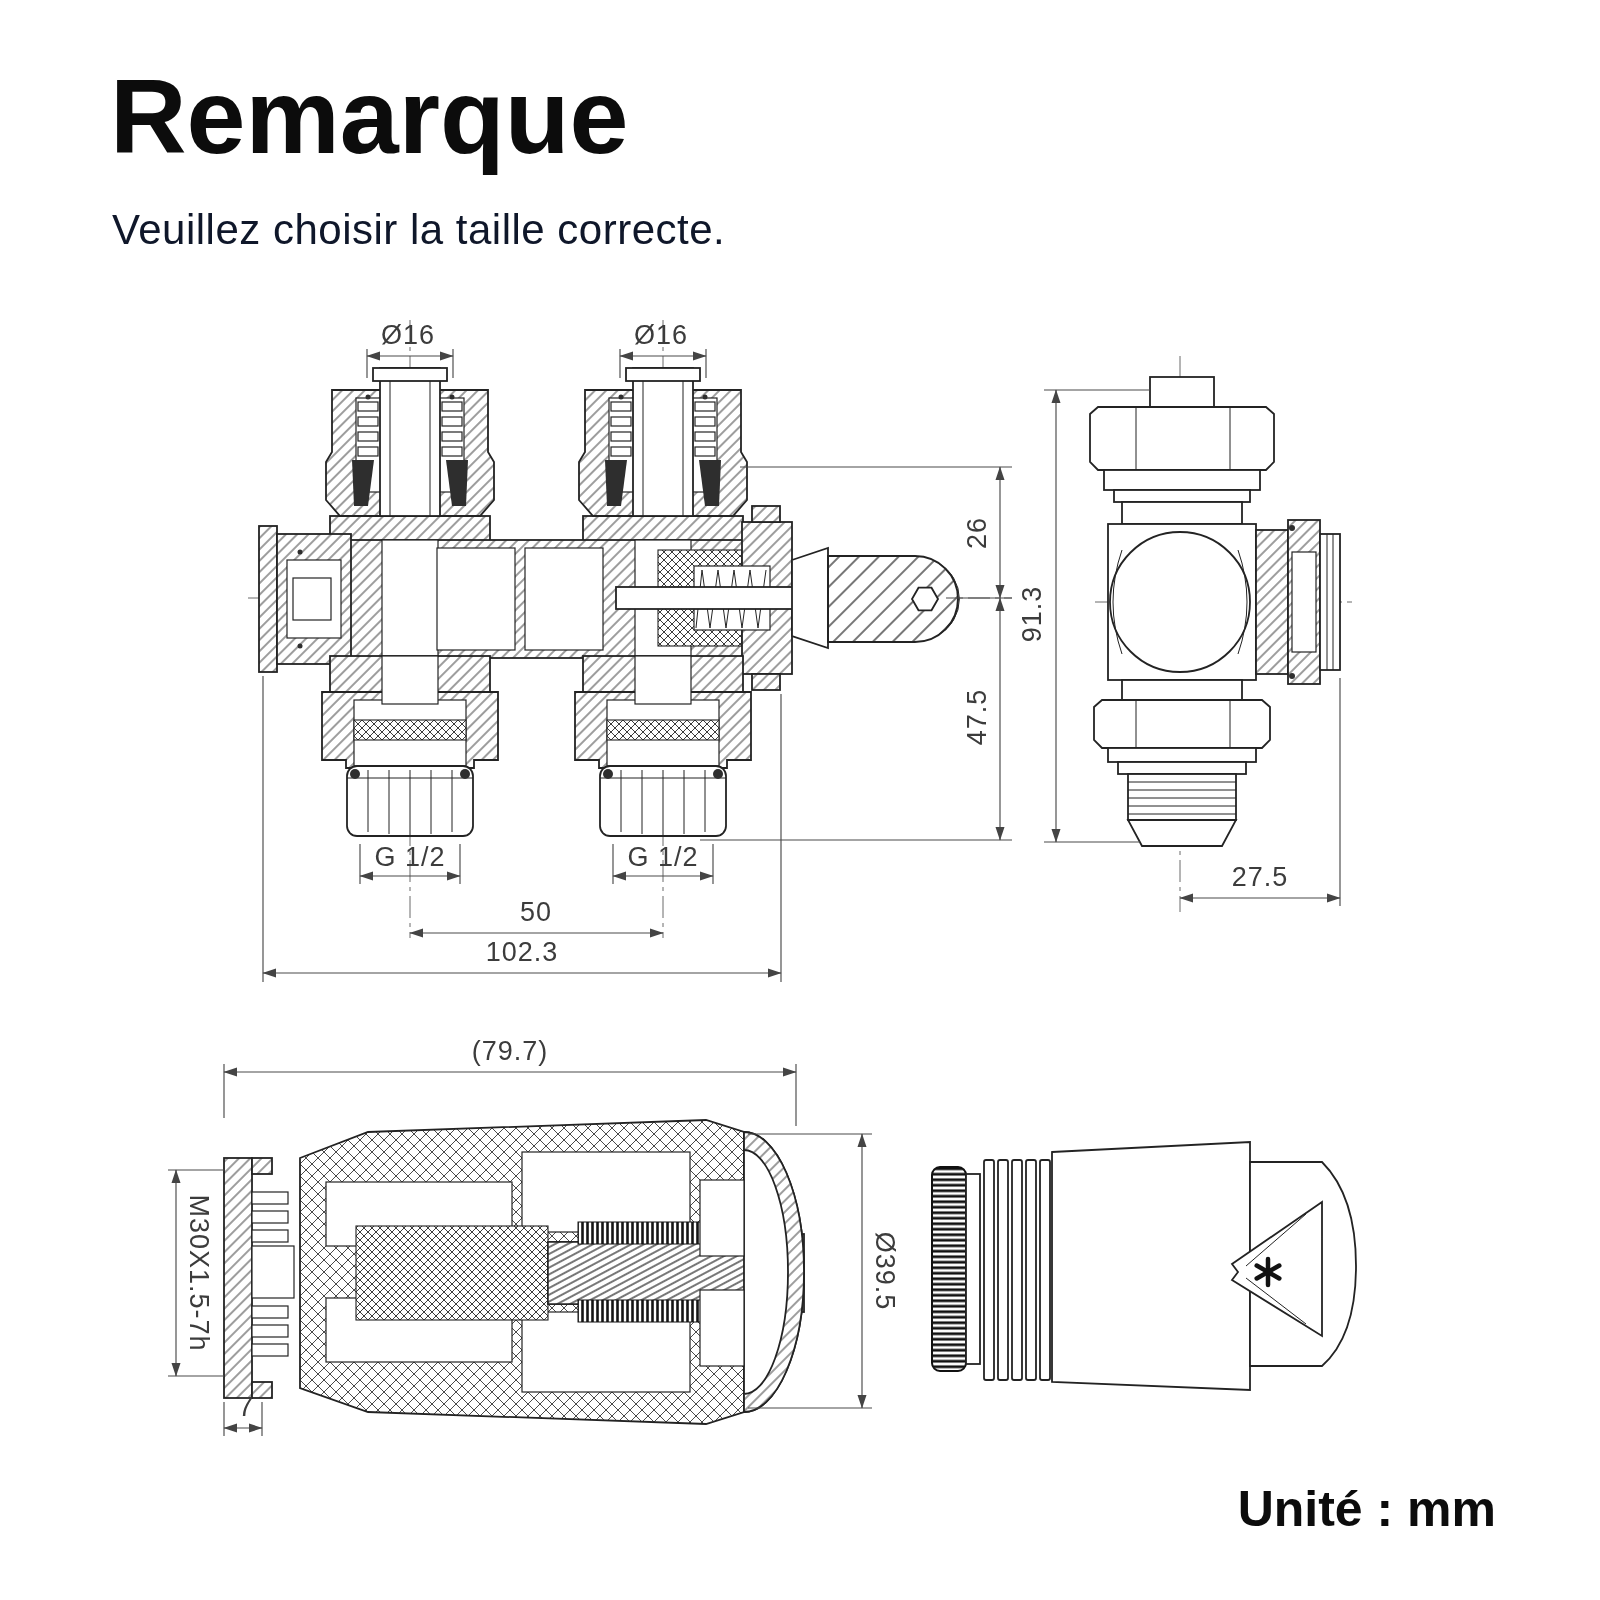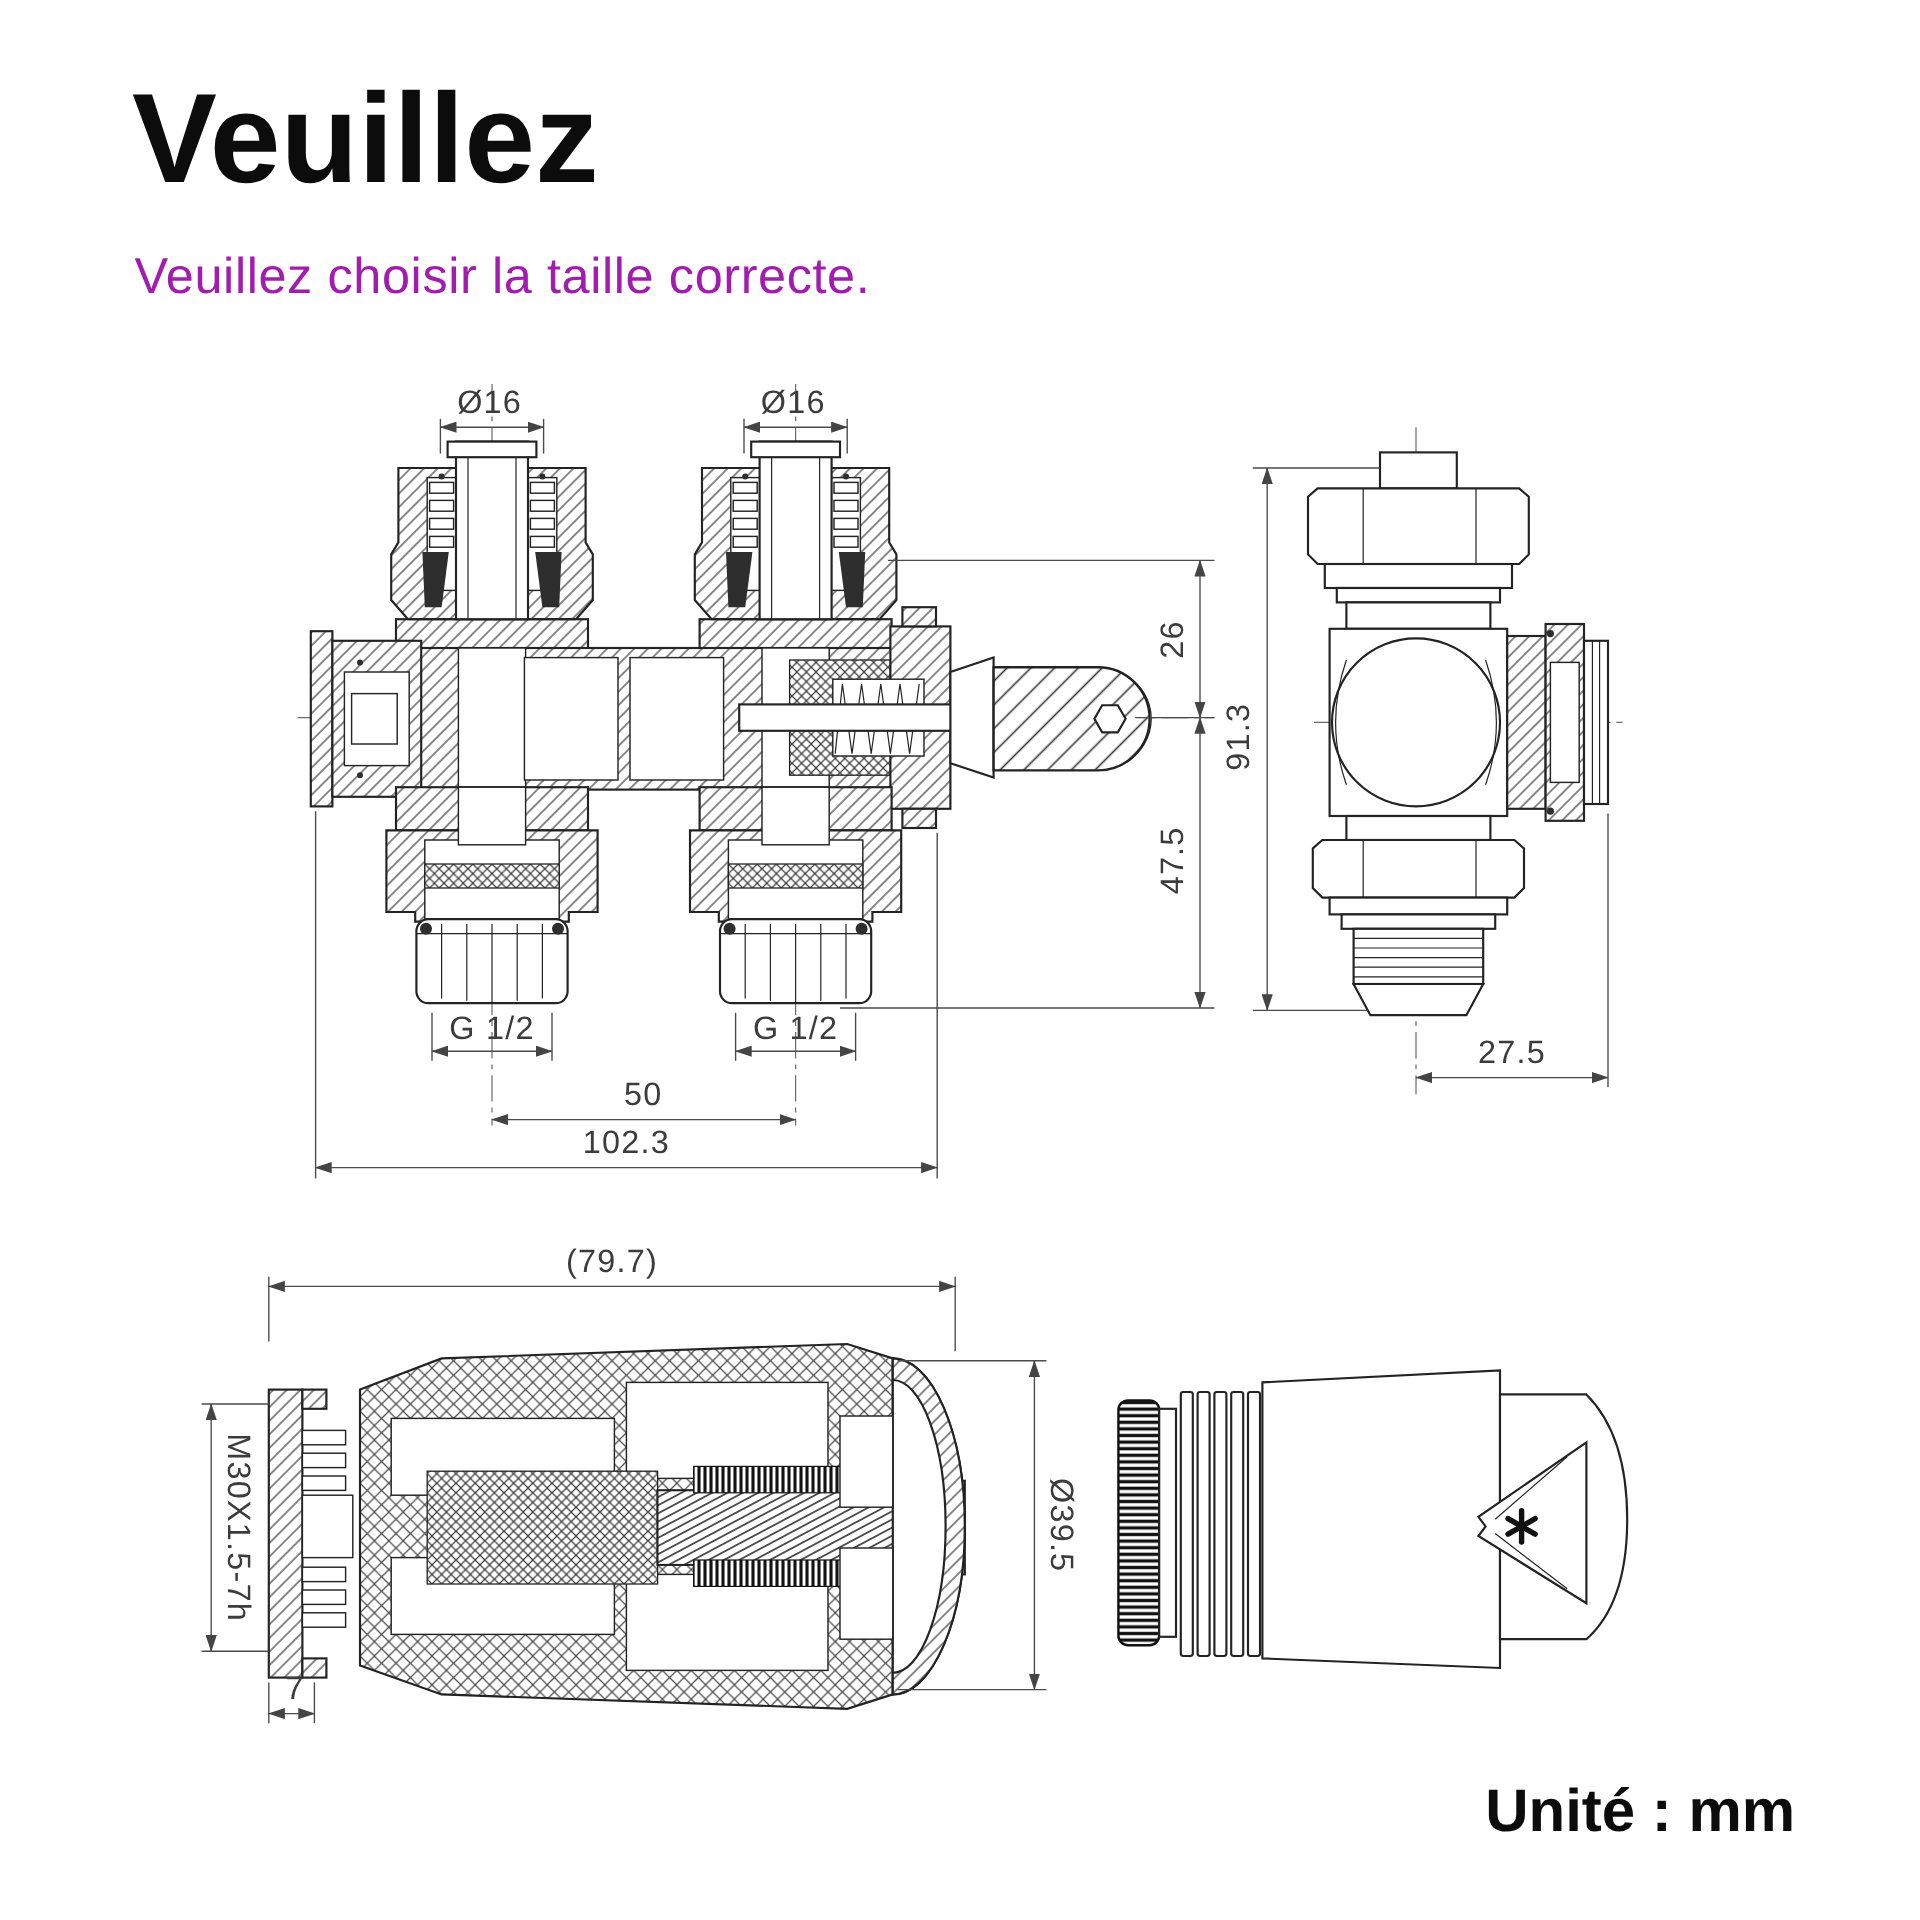--- a/index.html
+++ b/index.html
@@ -6,21 +6,21 @@
   body {
     width:1600px; height:1600px; position:relative; background:#ffffff;
     font-family:"Liberation Sans", sans-serif; overflow:hidden;
   }
   .title {
     position:absolute; left:110px; top:58px; margin:0;
     font-size:106px; font-weight:800; letter-spacing:0; color:#0c0c0c; line-height:1.1;
   }
   .subtitle {
     position:absolute; left:112px; top:206px; margin:0;
-    font-size:42px; font-weight:400; color:#a21caf; letter-spacing:0.5px;
+    font-size:42px; font-weight:400; color:#0f172a; letter-spacing:0.5px;
   }
   .unit-label {
     position:absolute; right:104px; top:1480px; margin:0;
     font-size:50px; font-weight:700; color:#0c0c0c;
   }
   svg.drawings { position:absolute; left:0; top:0; }
   
   .part   { stroke:#232323; stroke-width:1.8; fill:#ffffff; }
   .part2  { stroke:#232323; stroke-width:1.2; fill:#ffffff; }
   .hatched  { stroke:#232323; stroke-width:1.8; fill:url(#hatch); }
@@ -30,21 +30,21 @@
   .dark   { fill:#2e2e2e; stroke:none; }
   .thin   { stroke:#232323; stroke-width:1; fill:none; }
   .ext    { stroke:#4a4a4a; stroke-width:1.15; fill:none; }
   .dim    { stroke:#4a4a4a; stroke-width:1.15; fill:none; }
   .cline  { stroke:#6a6a6a; stroke-width:1; fill:none; stroke-dasharray:22 5 4 5; }
   .dimtxt { font-family:"Liberation Sans", sans-serif; font-size:27px; fill:#3c3c3c; letter-spacing:1px; }
 </style>
 </head>
 <body>
 
-<h1 class="title">Veuillez</h1>
+<h1 class="title">Remarque</h1>
 <p class="subtitle">Veuillez choisir la taille correcte.</p>
 
 <svg class="drawings" width="1600" height="1600" viewBox="0 0 1600 1600">
   <defs>
     <marker id="arr" viewBox="0 0 12 8" refX="11.5" refY="4" markerWidth="14" markerHeight="9.5" markerUnits="userSpaceOnUse" orient="auto-start-reverse">
       <path d="M0,0 L12,4 L0,8 Z" fill="#444"></path>
     </marker>
     <pattern id="hatch" patternUnits="userSpaceOnUse" width="8" height="8" patternTransform="rotate(45)">
       <rect width="8" height="8" fill="#ffffff"></rect>
       <line x1="4" y1="0" x2="4" y2="8" stroke="#4d4d4d" stroke-width="1.1"></line>

